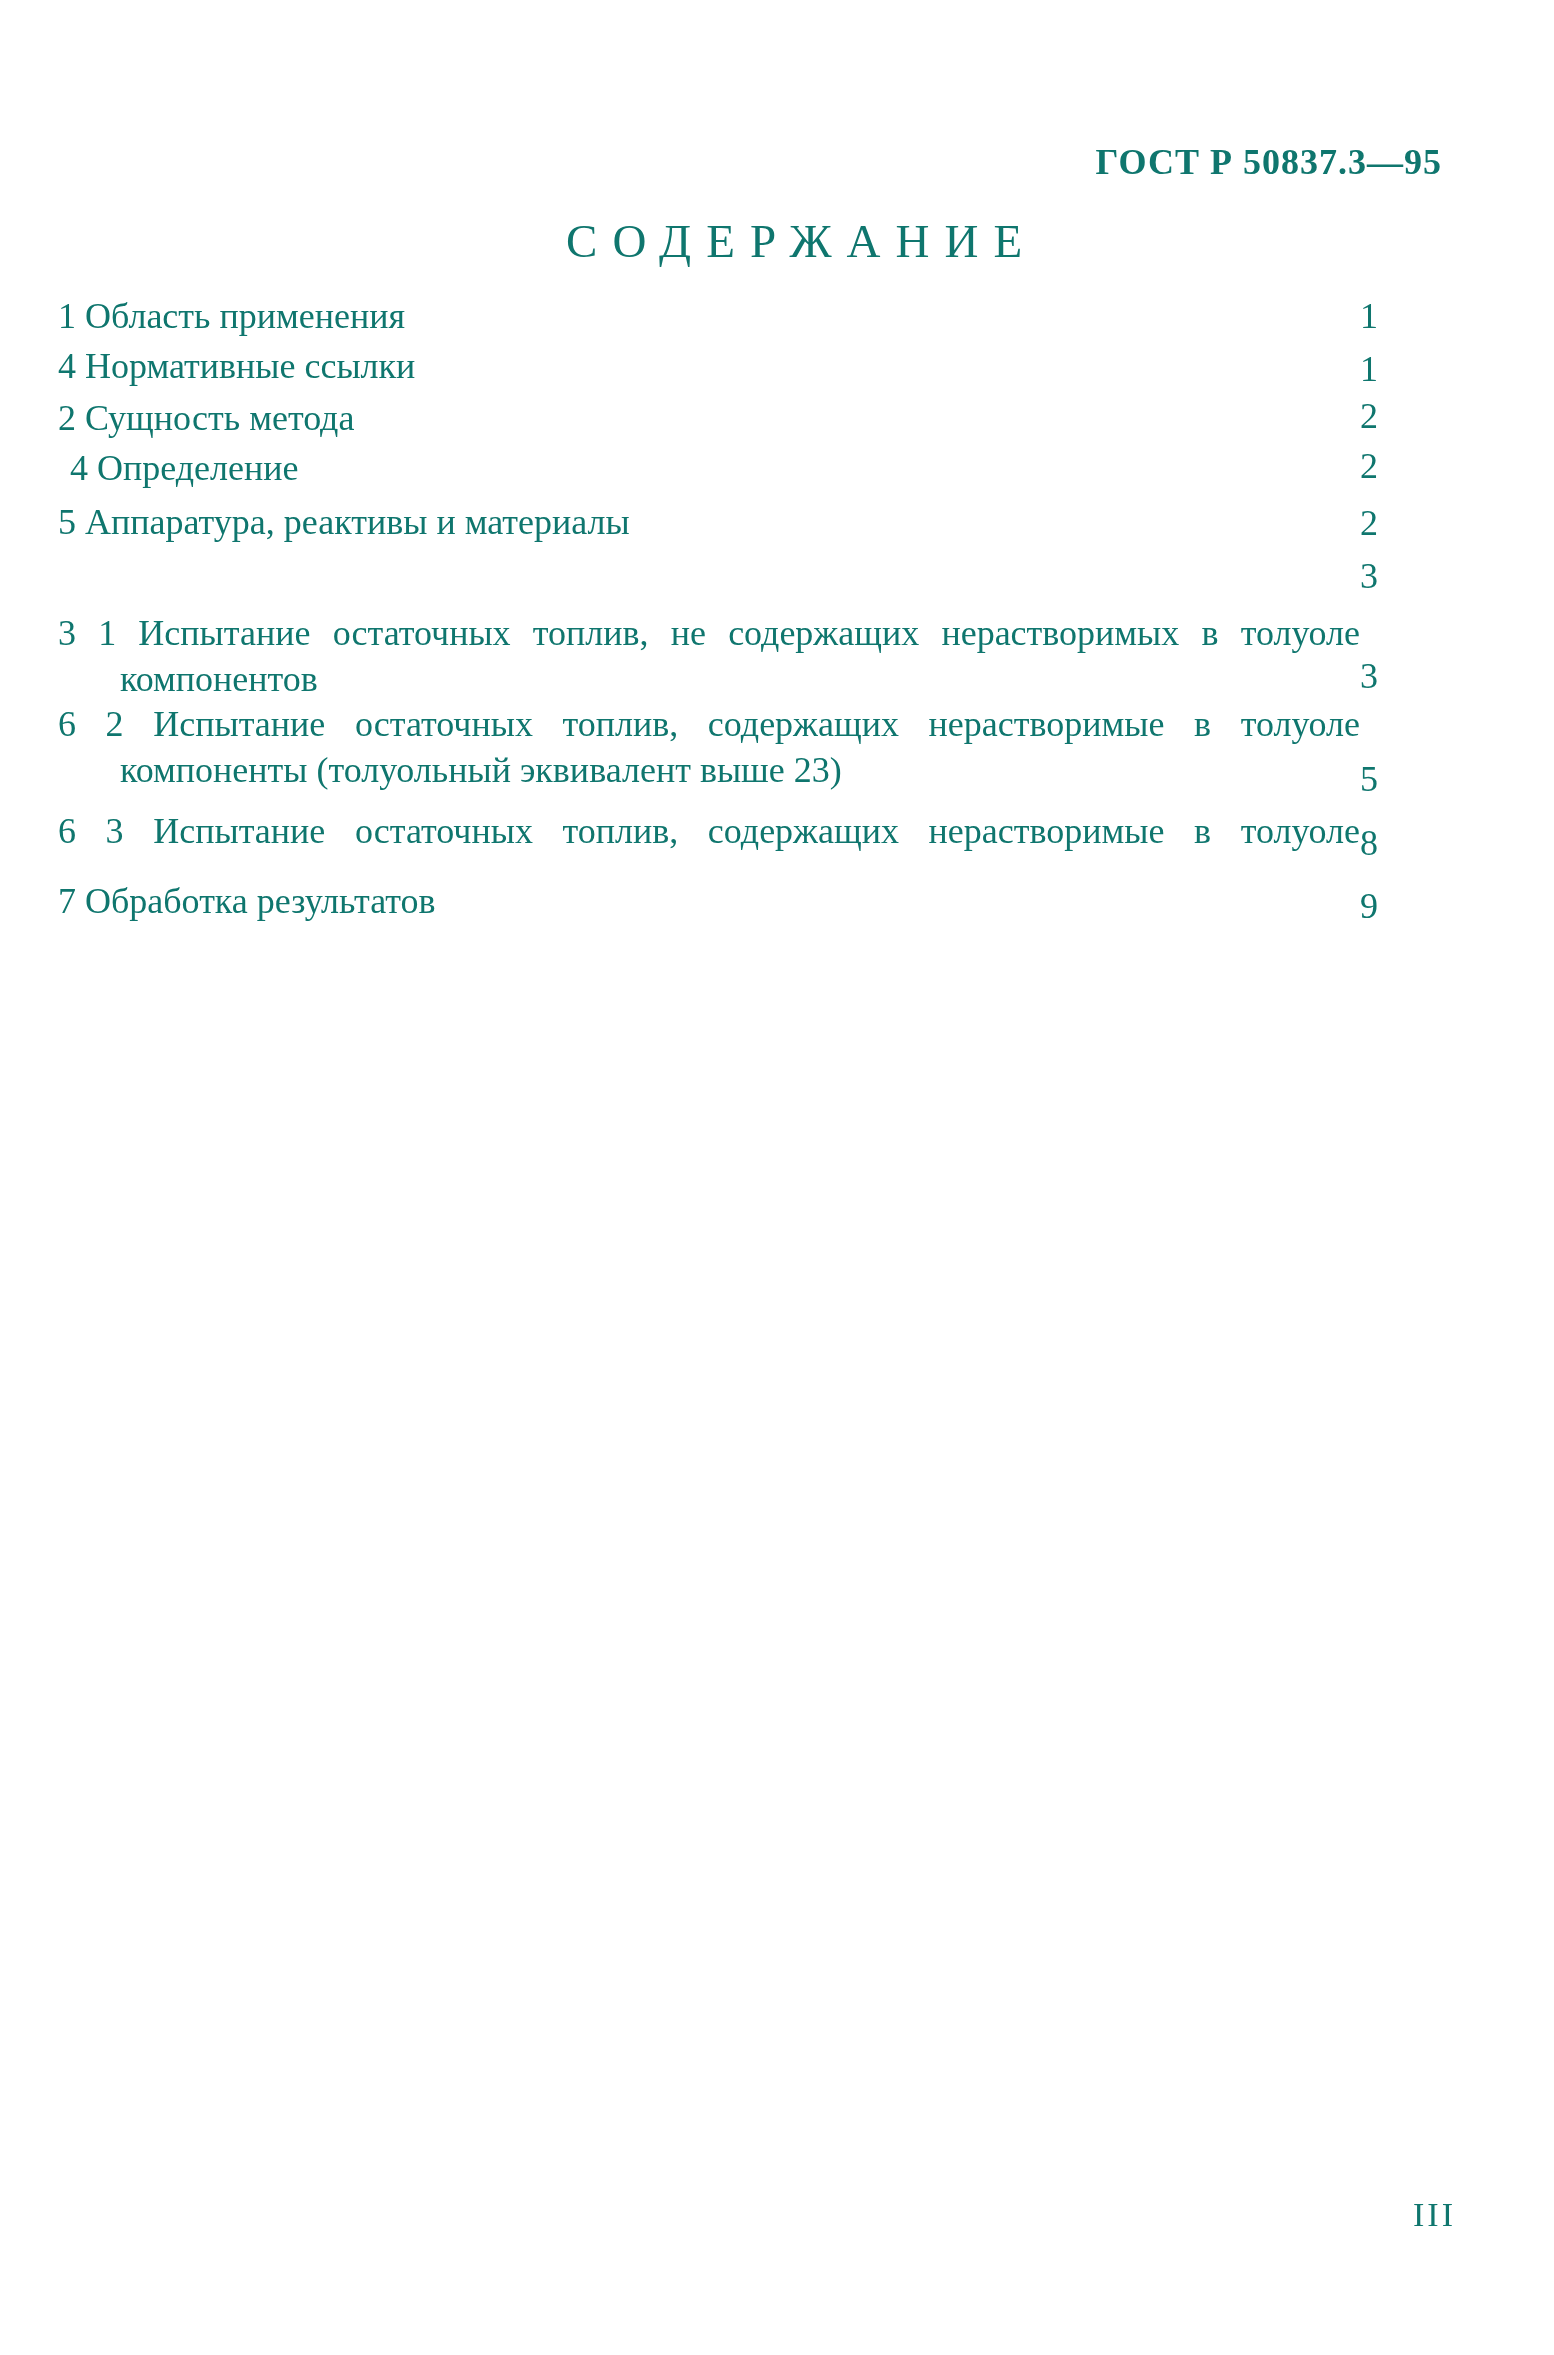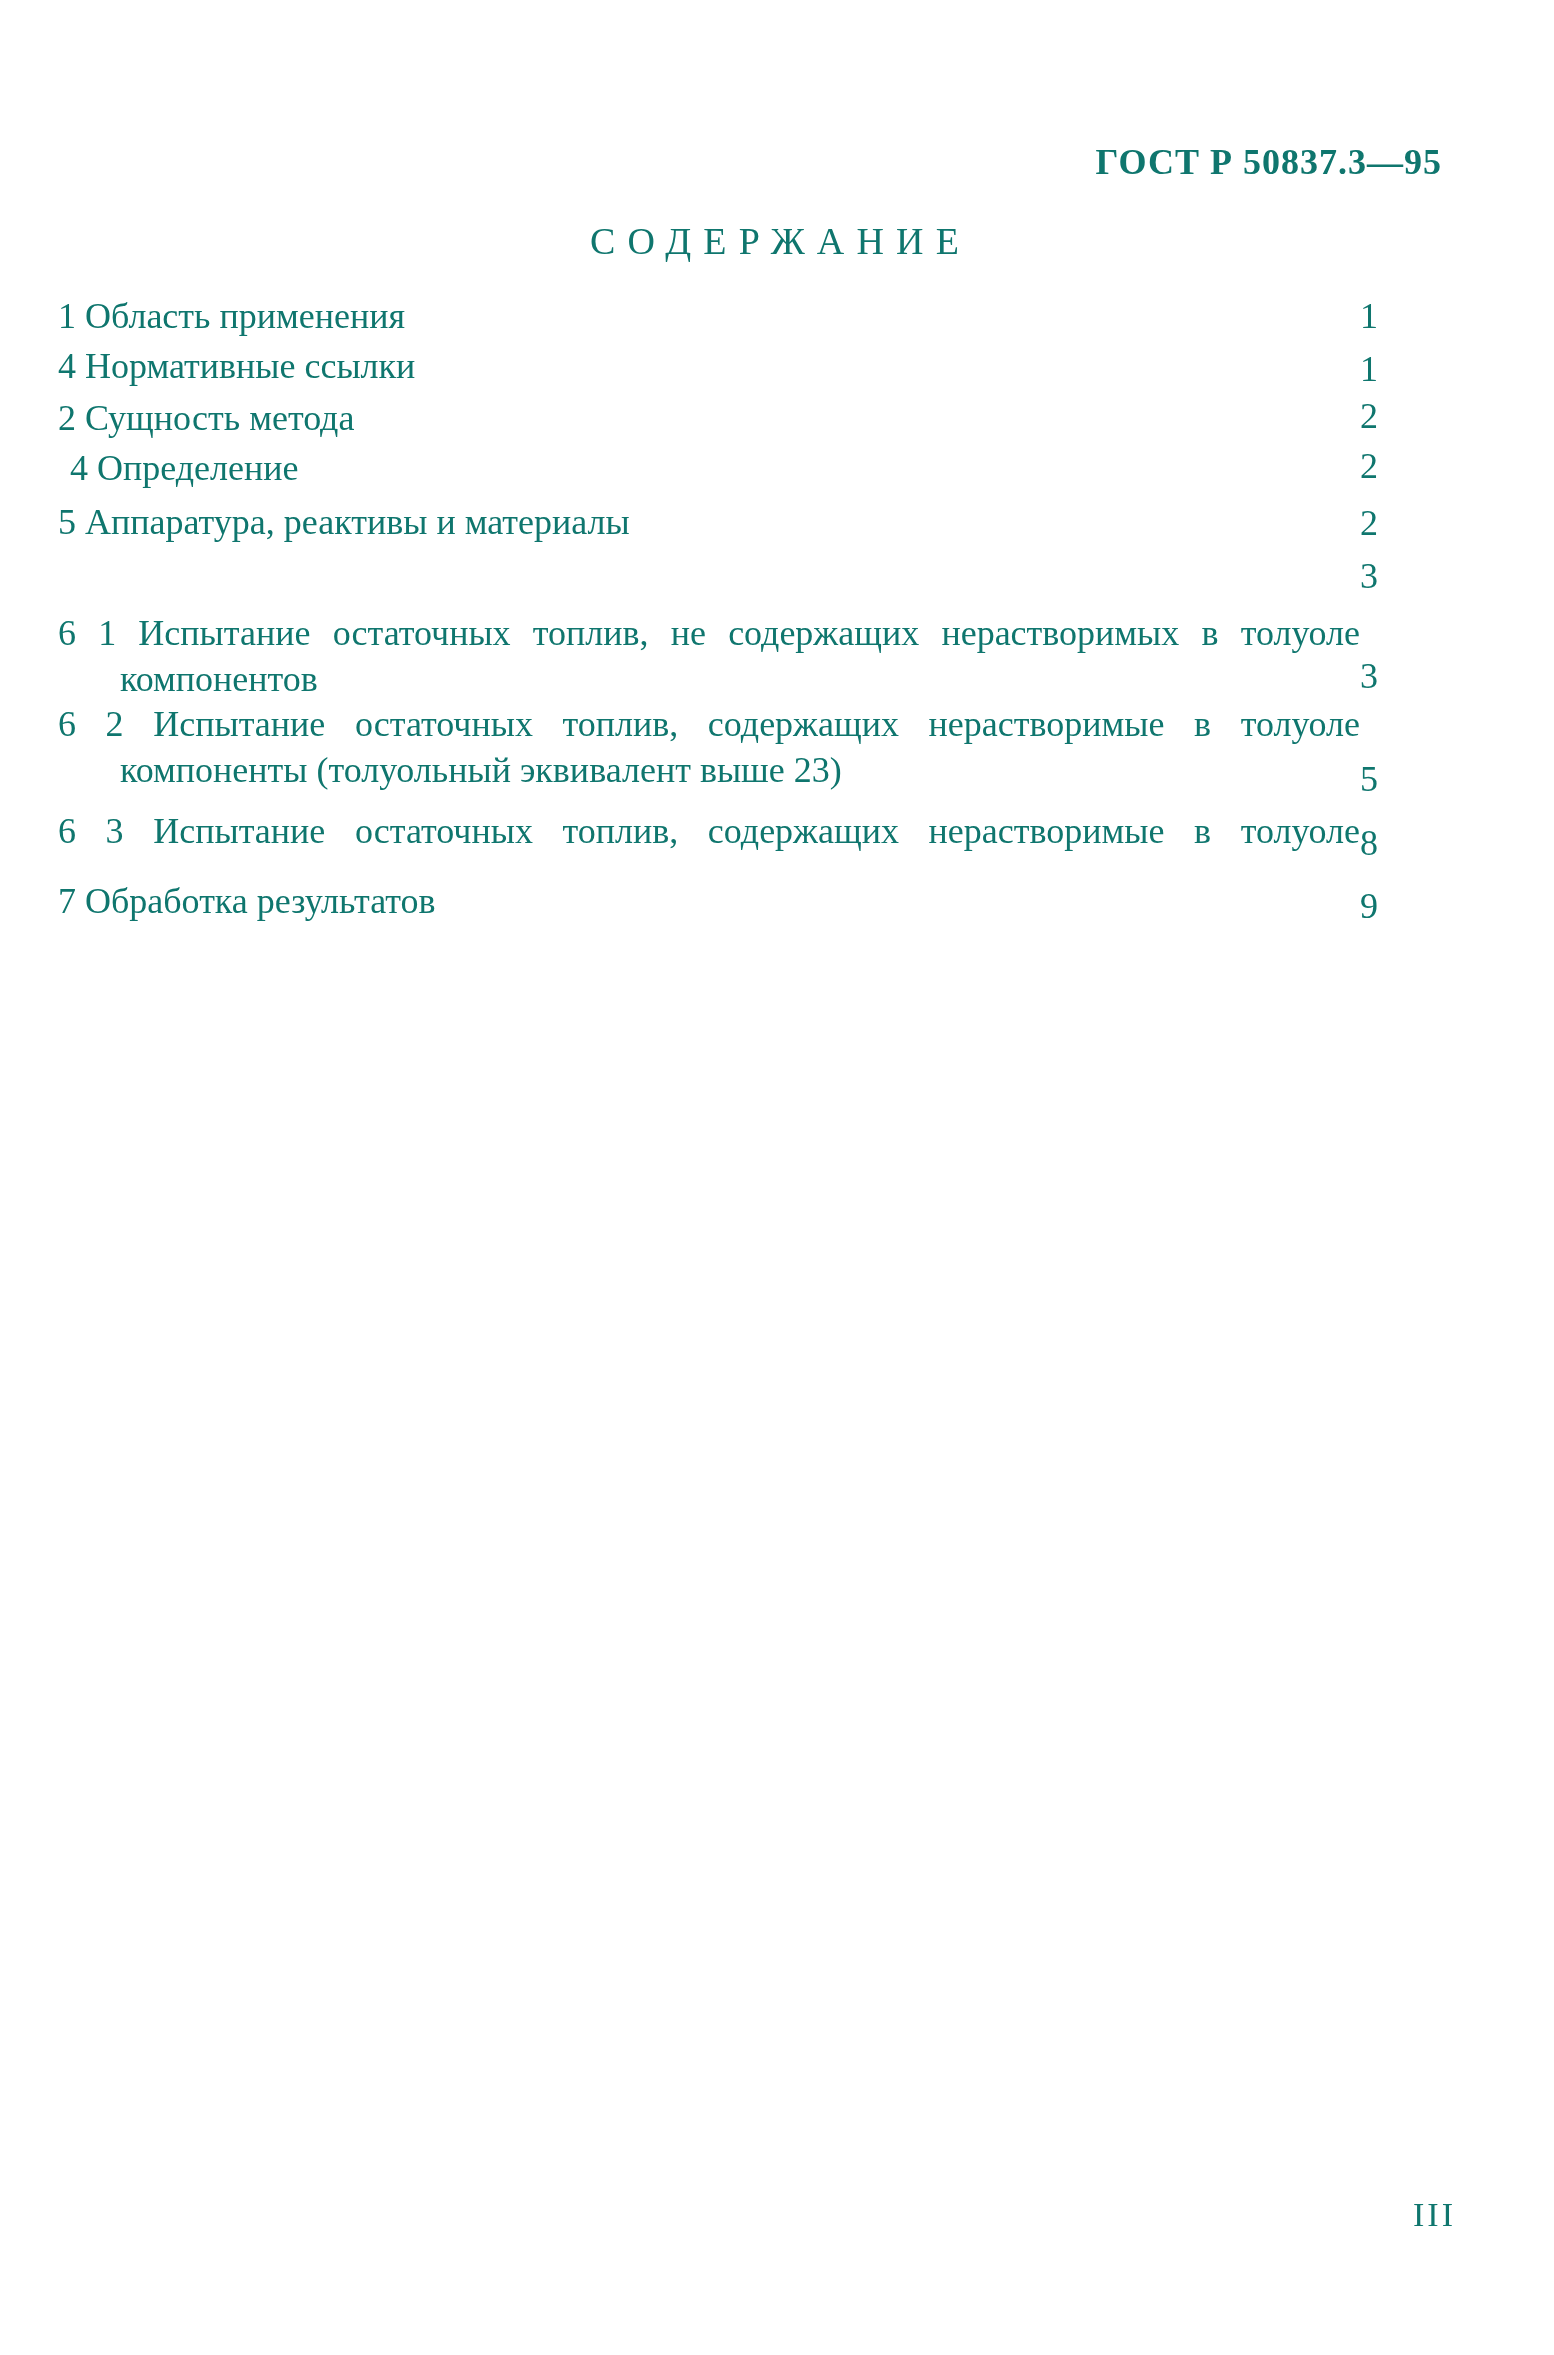--- a/index.html
+++ b/index.html
@@ -17,23 +17,23 @@
     top:142px;
     right:112px;
     font-size:36px;
     line-height:40px;
     font-weight:bold;
     letter-spacing:1px;
     white-space:nowrap;
   }
   .toc-title{
     position:absolute;
-    left:590px;
+    left:566px;
     top:220px;
-    font-size:38px;
+    font-size:47px;
     line-height:42px;
     letter-spacing:0.32em;
     white-space:nowrap;
   }
   .entry{
     position:absolute;
     left:58px;
     width:1302px;
     font-size:36px;
     line-height:40px;
@@ -84,21 +84,21 @@
 
   <div class="toc-title">СОДЕРЖАНИЕ</div>
 
   <div class="entry e1">1 Область применения</div>
   <div class="entry e2">4 Нормативные ссылки</div>
   <div class="entry e3">2 Сущность метода</div>
   <div class="entry e4">4 Определение</div>
   <div class="entry e5">5 Аппаратура, реактивы и материалы</div>
 
   <div class="entry multi e7">
-    <div class="l1">6 1 Испытание остаточных топлив, не содержащих нерастворимых в толуоле</div>
+    <div class="l1">3 1 Испытание остаточных топлив, не содержащих нерастворимых в толуоле</div>
     <div class="l2">компонентов</div>
   </div>
 
   <div class="entry multi e8">
     <div class="l1">6 2 Испытание остаточных топлив, содержащих нерастворимые в толуоле</div>
     <div class="l2">компоненты (толуольный эквивалент выше 23)</div>
   </div>
 
   <div class="entry multi e9">
     <div class="l1">6 3 Испытание остаточных топлив, содержащих нерастворимые в толуоле</div>

